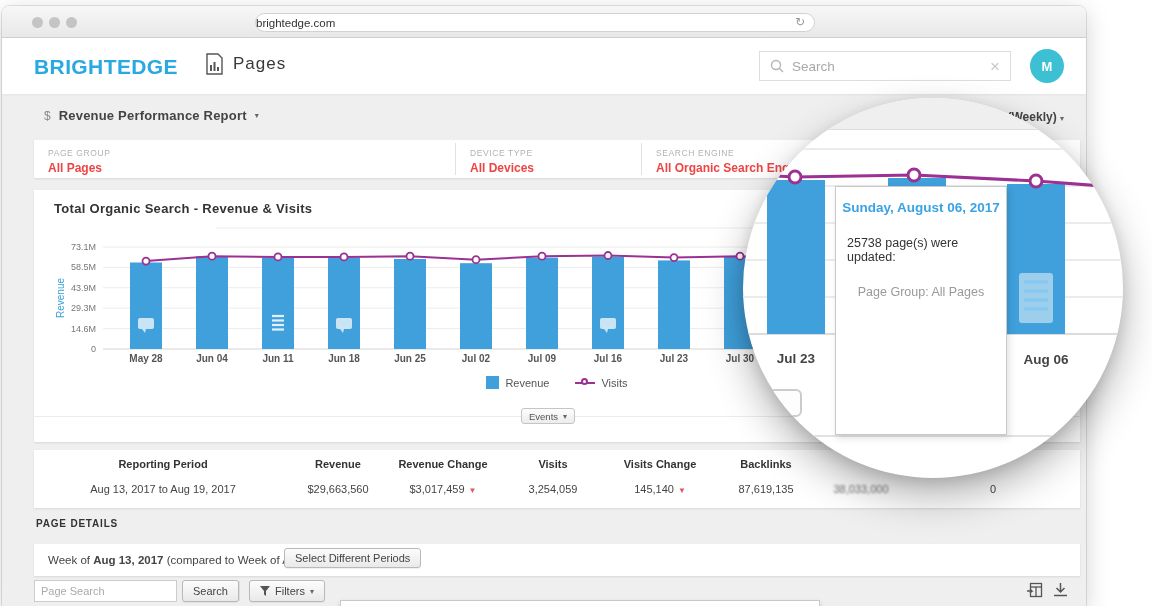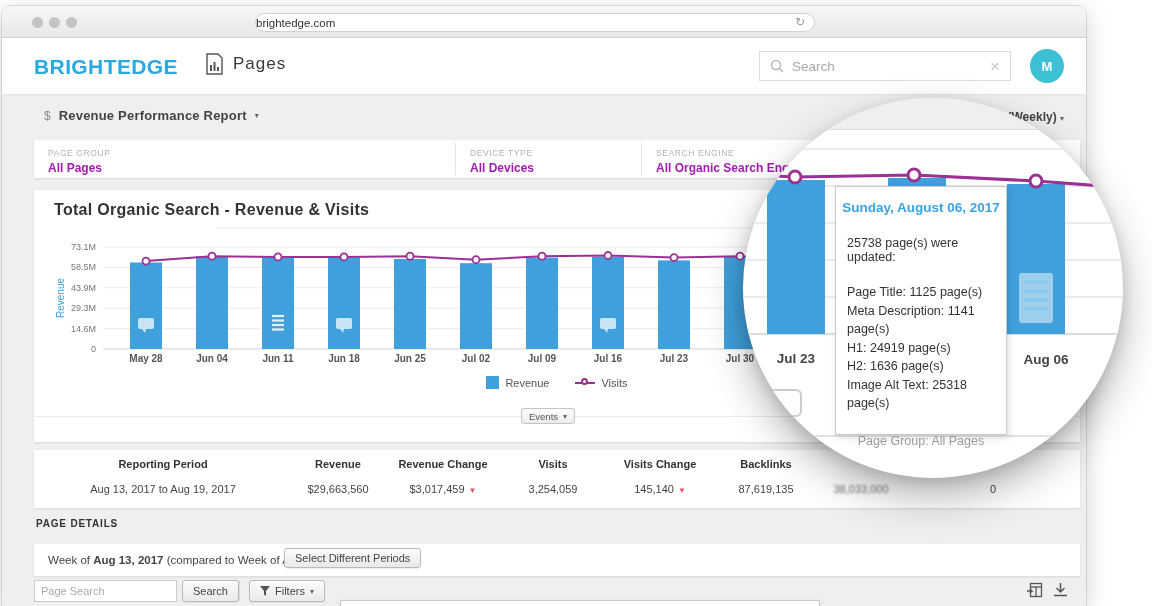--- a/index.html
+++ b/index.html
@@ -47,24 +47,24 @@
   .caret { font-size:8px; color:#666; }
   .period { position:absolute; right:22px; top:16px; font-size:12px; font-weight:bold; color:#444; }
 
   .card { position:absolute; background:#fff; box-shadow:0 1px 2px rgba(0,0,0,.10);align-items:center; }
 
   .filtercard { left:32px; top:46px; width:1046px; height:38px; display:flex; }
   .fcell { padding:5px 0 0 14px; }
   .fcell + .fcell { border-left:1px solid #e2e2e2; }
   .fc1 { width:421px; } .fc2 { width:186px; } .fc3 { width:439px; }
   .flabel { font-size:8.5px; color:#b2b2b2; letter-spacing:.6px; }
-  .fvalue { font-size:12px; font-weight:bold; color:#a21caf; margin-top:3px; }
+  .fvalue { font-size:12px; font-weight:bold; color:#ef4444; margin-top:3px; }
 
   .chartcard { left:32px; top:96px; width:1046px; height:252px; }
-  .charttitle { position:absolute; left:20px; top:11px; font-size:16px; font-weight:bold;
+  .charttitle { position:absolute; left:20px; top:11px; font-size:13px; font-weight:bold;
     color:#333; letter-spacing:.3px; }
   .legend { position:absolute; left:0; right:0; top:186px; display:flex; justify-content:center;
     gap:26px; align-items:center; font-size:11px; color:#555; }
   .legend .li { display:flex; align-items:center; gap:6px; }
   .sw { width:13px; height:13px; }
   .lmark { position:relative; width:20px; height:9px; }
   .lmark .l { position:absolute; left:0; top:4px; width:20px; height:2px; }
   .lmark .r { position:absolute; left:6px; top:0; width:7px; height:7px; border-radius:50%;
     border:2px solid; background:#fff; }
   .chartdivider { position:absolute; left:0; right:0; top:226px; height:1px; background:#ececec; }
@@ -369,22 +369,15 @@
     <circle cx="171" cy="77" r="6" fill="#fff" stroke="#9b3192" stroke-width="3"></circle>
     <circle cx="293" cy="83" r="6" fill="#fff" stroke="#9b3192" stroke-width="3"></circle>
     <text x="53" y="265" font-size="13.5" font-weight="bold" fill="#444" text-anchor="middle">Jul 23</text>
     <text x="303" y="266" font-size="13.5" font-weight="bold" fill="#444" text-anchor="middle">Aug 06</text>
     <line x1="0" y1="338" x2="380" y2="338" stroke="#e2e2e2" stroke-width="2"></line>
     <rect x="-20" y="292" width="78" height="26" rx="5" fill="#fdfdfd" stroke="#cccccc" stroke-width="2"></rect>
   </svg>
   <div class="mag-tooltip">
     <div class="mt-title">Sunday, August 06, 2017</div>
     <div class="mt-summary">25738 page(s) were updated:</div>
-    <div class="mt-details">
-      <div>Page Title: 1125 page(s)</div>
-      <div>Meta Description: 1141 page(s)</div>
-      <div>H1: 24919 page(s)</div>
-      <div>H2: 1636 page(s)</div>
-      <div>Image Alt Text: 25318 page(s)</div>
-    </div>
     <div class="mt-footer">Page Group: All Pages</div>
   </div>
 </div>
 
 </body></html>

